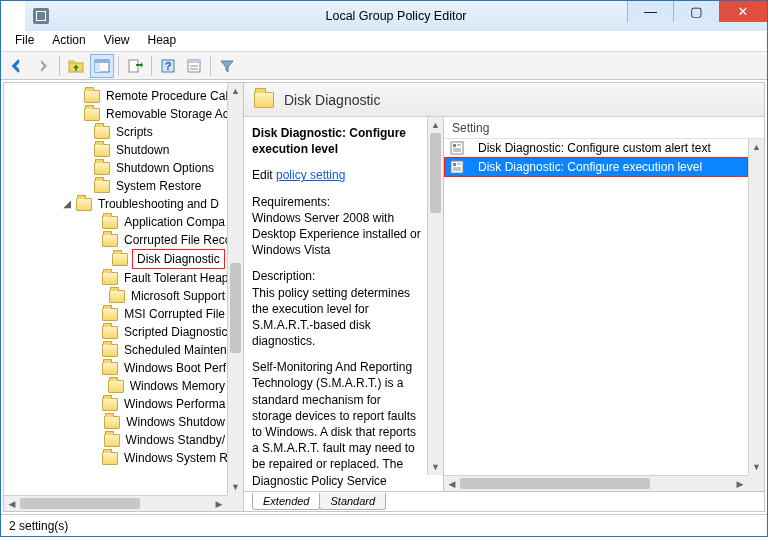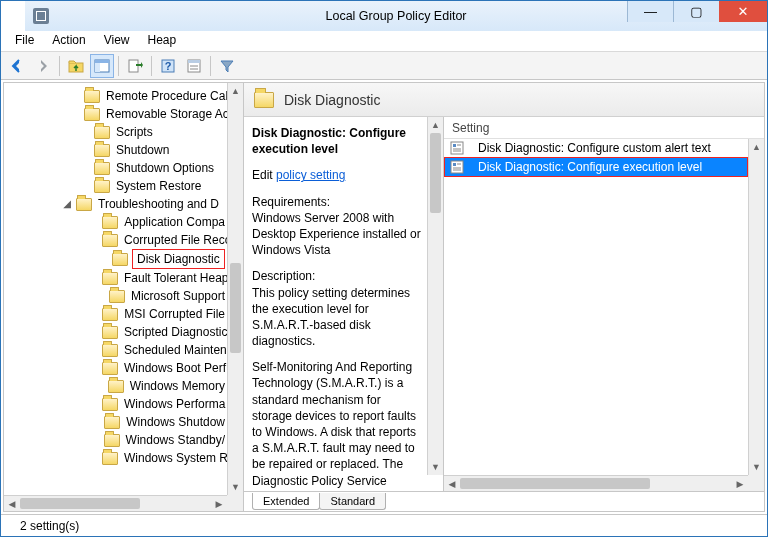--- a/index.html
+++ b/index.html
@@ -52,24 +52,24 @@
   .descinner h4 { margin:0 0 10px 0; font-size:12px; font-weight:bold;}
   .link { color:#0b5ed7; text-decoration:underline; cursor:pointer;}
   .para { margin:10px 0;}
   .listpane { flex:1; position:relative; }
   .listhead { height:22px; border-bottom:1px solid #e0e0e0; display:flex; align-items:center; padding:0 8px; font-size:12px; color:#444; background:#fff;}
   .listbody { position:absolute; top:22px; left:0; right:16px; bottom:16px; overflow:hidden;}
   .row { height:18px; display:flex; align-items:center; gap:14px; padding:0 6px; }
   .row.selected { background:#0a84ff; color:#fff; border:1px solid #e22; padding:0 5px; height:20px;}
   .polyicon { width:14px; height:14px; flex:0 0 14px; }
   .polyicon svg { width:14px; height:14px; display:block;}
-  .tabs { height:20px; border-top:1px solid #c7c7c7; display:flex; align-items:flex-end; padding-left:8px; background:#fff; font-size:11px;}
+  .tabs { height:20px; border-top:1px solid #c7c7c7; display:flex; align-items:flex-end; padding-left:8px; background:#fff; font-size:11px;font-style:italic;}
   .tab { padding:2px 10px; border:1px solid #b0b0b0; border-top:none; border-radius:0 0 3px 3px; background:#f4f4f4; margin-right:-1px; position:relative; top:-1px;}
   .tab.active { background:#fff; }
-  .statusbar { height:22px; border-top:1px solid #c7c7c7; padding:0 19px; display:flex; align-items:center; font-size:12px; }
+  .statusbar { height:22px; border-top:1px solid #c7c7c7; padding:0 8px; display:flex; align-items:center; font-size:12px; }
 </style>
 </head>
 <body>
 
 <div class="window">
 
   <div class="titlebar">
     <div class="title-icon"></div>
     <div class="title-text">Local Group Policy Editor</div>
     <div class="win-btns">

